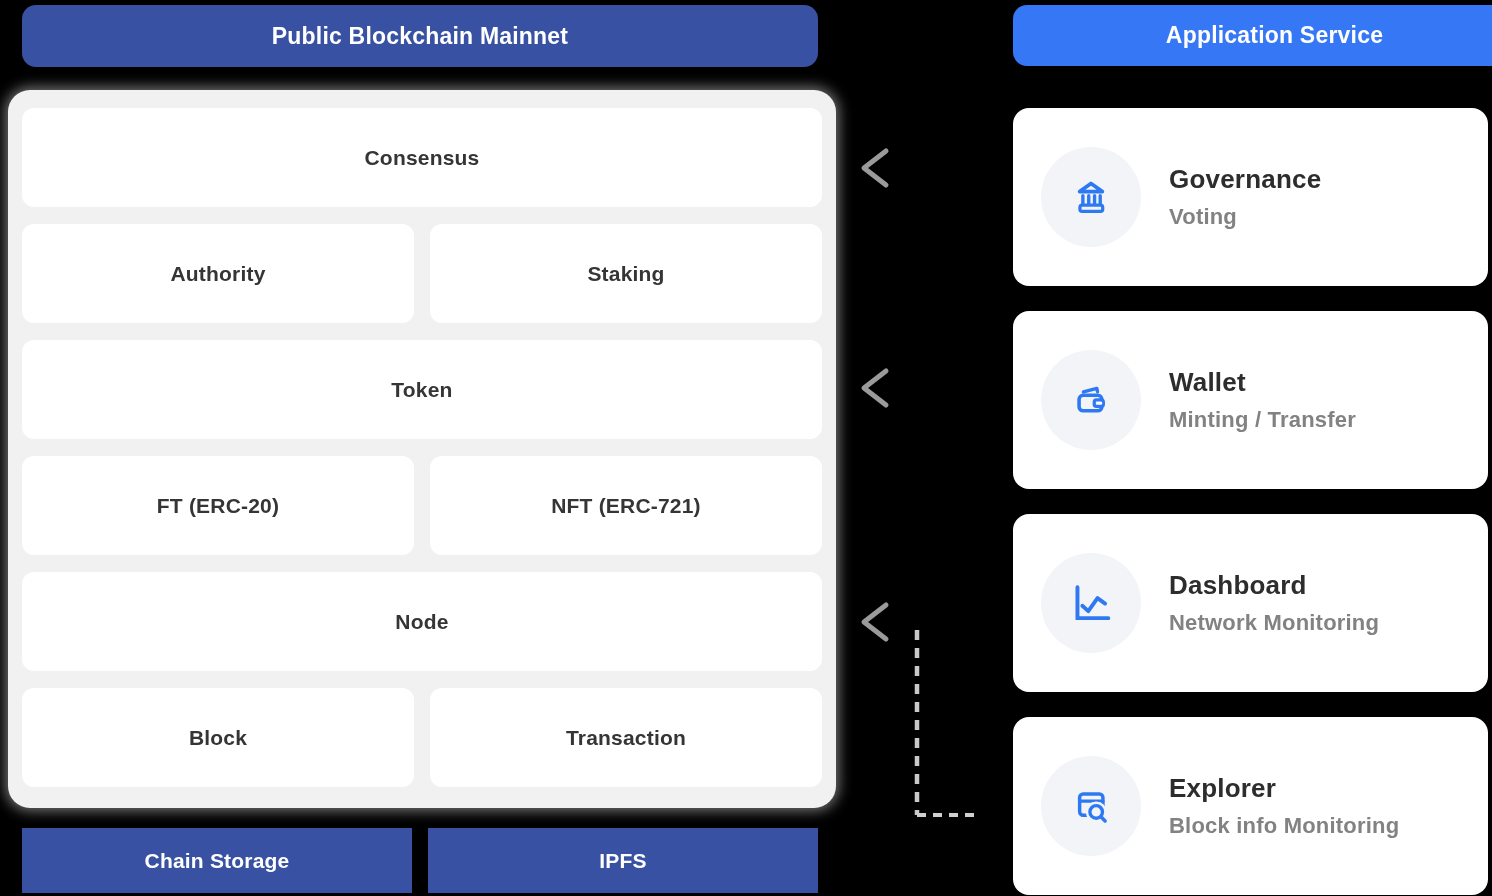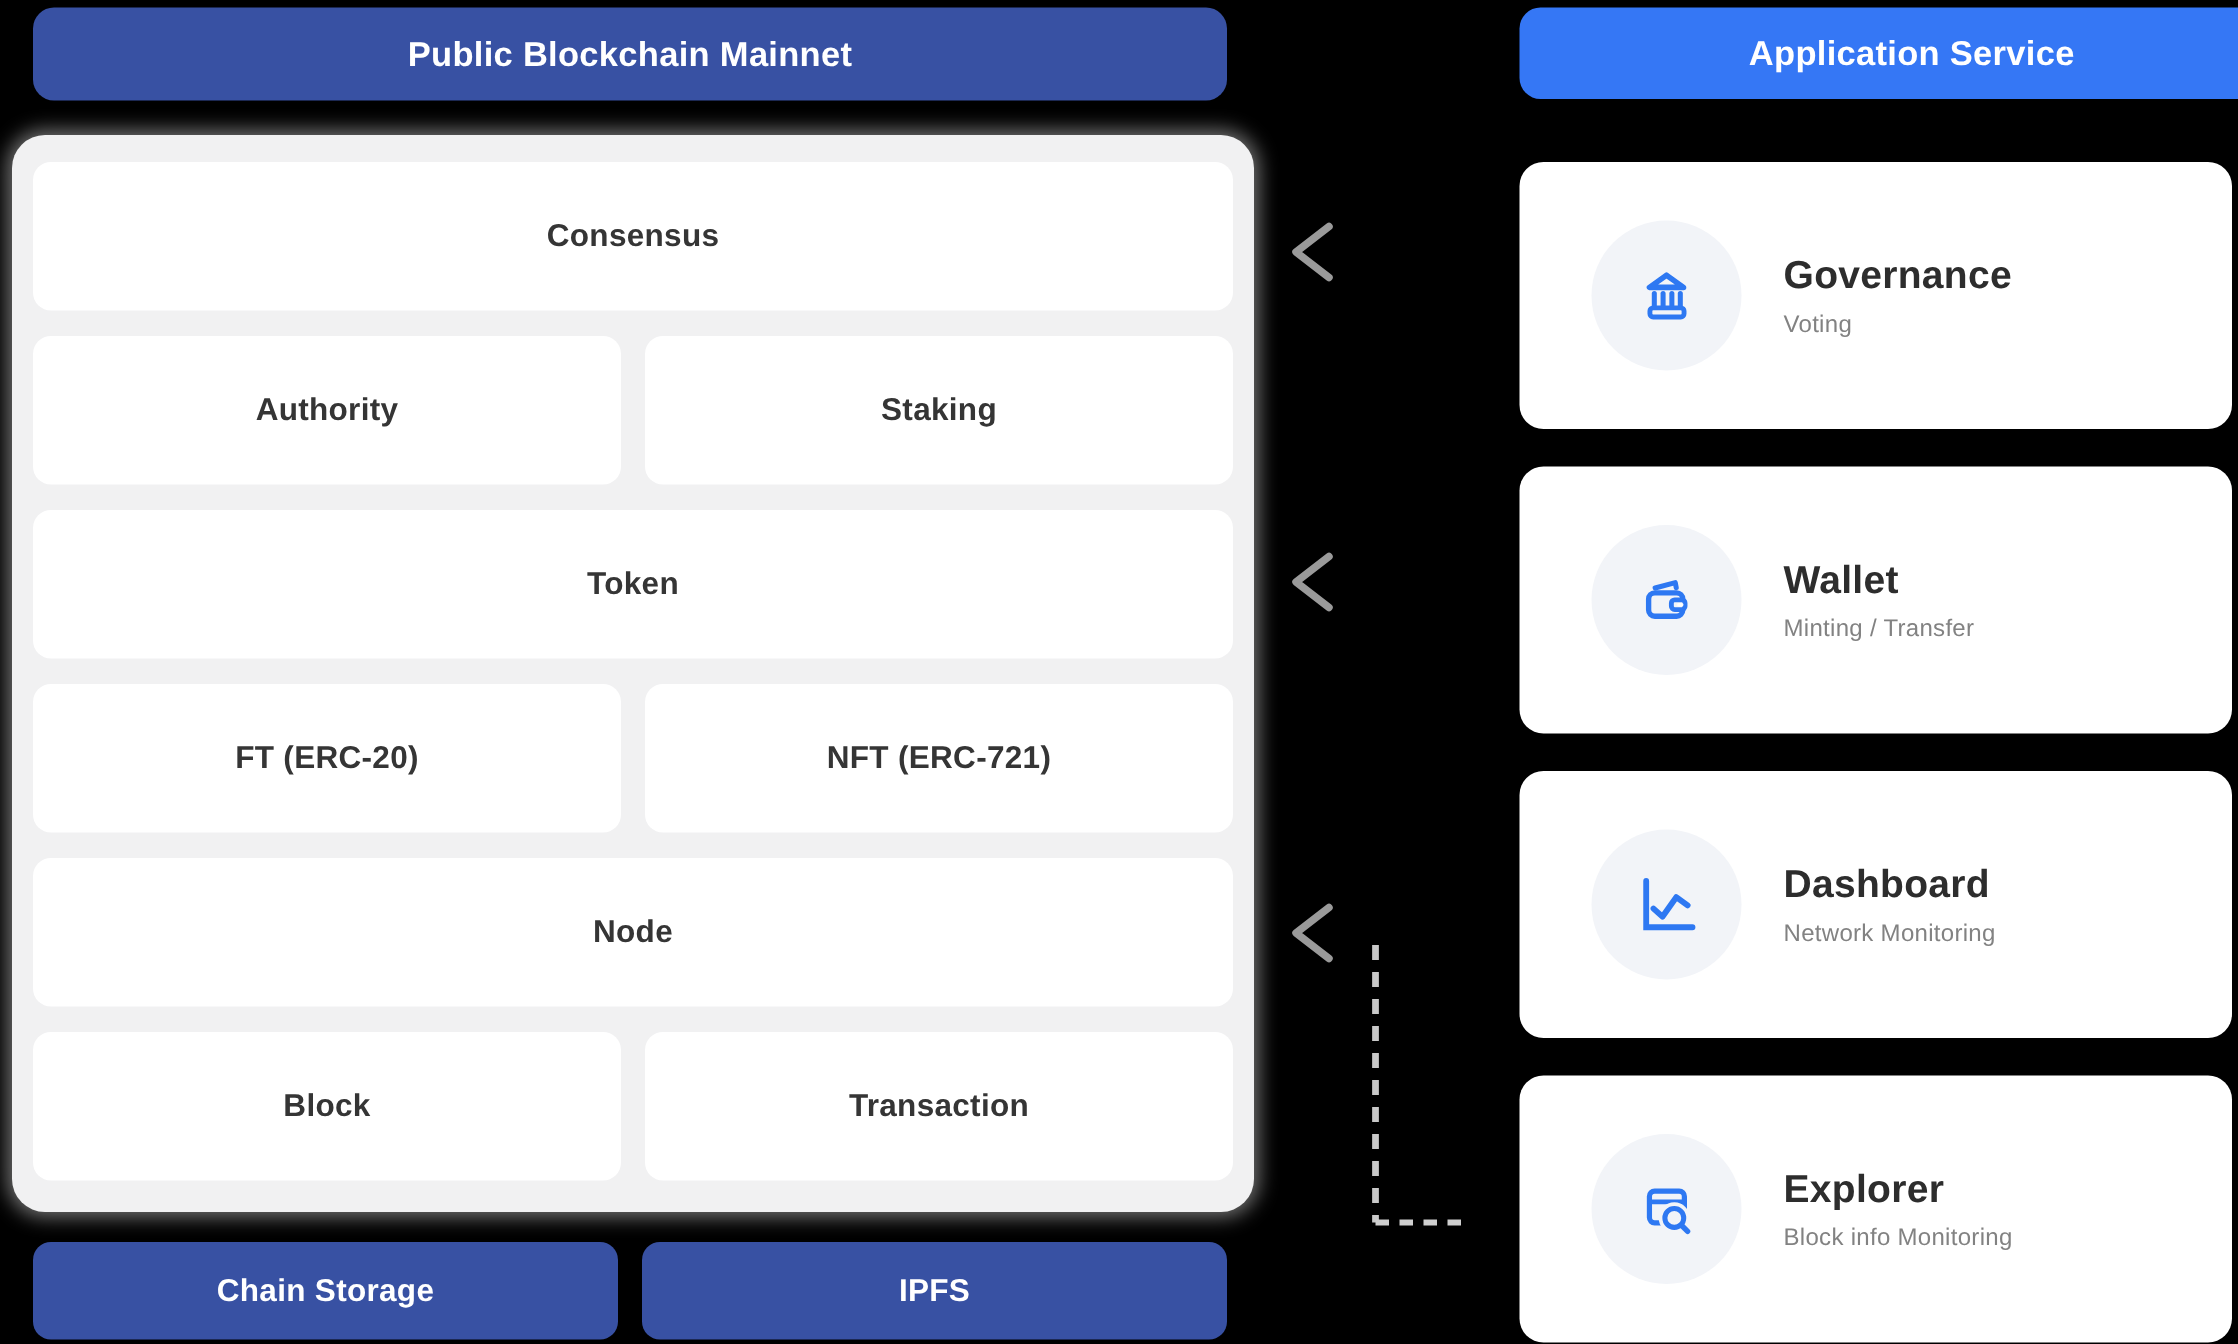--- a/index.html
+++ b/index.html
@@ -26,49 +26,49 @@
   .l-row{flex:0 0 99px;display:flex;gap:16px;}
   .l-box{
     flex:1;background:#ffffff;border-radius:12px;
     display:flex;align-items:center;justify-content:center;
     font-size:21px;font-weight:600;color:#353535;letter-spacing:.2px;
   }
   .l-footer{
     position:absolute;left:22px;top:828px;width:796px;display:flex;gap:16px;
   }
   .f-btn{
-    flex:1;height:65px;border-radius:12px;background:var(--navy,#3851a3);
+    flex:1;height:65px;border-radius:0;background:var(--navy,#3851a3);
     display:flex;align-items:center;justify-content:center;
     color:#ffffff;font-size:21px;font-weight:700;letter-spacing:.2px;
   }
   
   .r-header{
     position:absolute;left:1013px;top:5px;width:475px;height:61px;
     border-radius:14px;background:var(--blue,#3577f5);
     display:flex;align-items:center;justify-content:center;
     color:#ffffff;font-size:23px;font-weight:700;letter-spacing:.2px;padding-left:24px;
   }
   .card{
     position:absolute;left:1013px;width:475px;height:178px;
     background:#ffffff;border-radius:16px;
-    display:flex;align-items:center;box-sizing:border-box;padding-left:48px;
+    display:flex;align-items:center;box-sizing:border-box;padding-left:28px;
   }
   .card.c1{top:108px;}
   .card.c2{top:311px;}
   .card.c3{top:514px;}
   .card.c4{top:717px;}
   .icon-circle{
     width:100px;height:100px;border-radius:50%;background:#f2f4f8;
     display:flex;align-items:center;justify-content:center;
     margin-right:28px;flex:0 0 100px;
   }
   .icon-circle svg{display:block;}
   .card-text{display:flex;flex-direction:column;}
   .card-title{font-size:26px;font-weight:600;color:#2d2d2d;margin-bottom:9px;letter-spacing:.2px;}
-  .card-sub{font-size:16px;font-weight:400;color:#828282;letter-spacing:.2px;}
+  .card-sub{font-size:22px;font-weight:700;color:#828282;letter-spacing:.2px;}
   
   .connectors{position:absolute;left:0;top:0;pointer-events:none;}
 </style>
 </head>
 <body>
 
 <div class="l-header">Public Blockchain Mainnet</div>
 
 <div class="l-panel">
   <div class="l-row">

